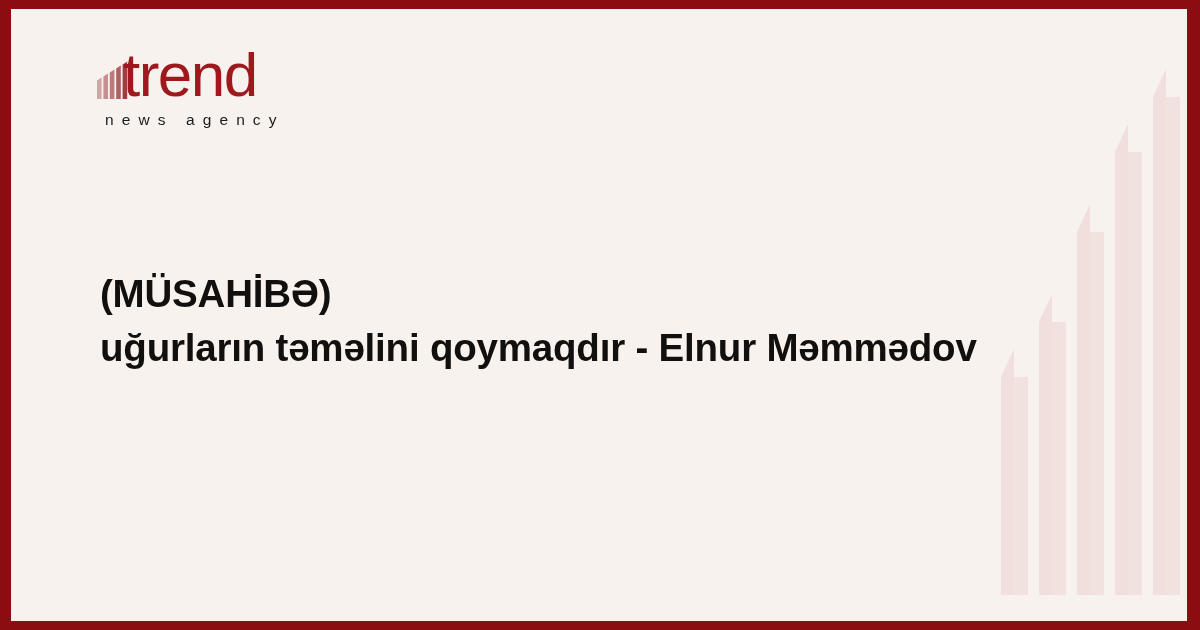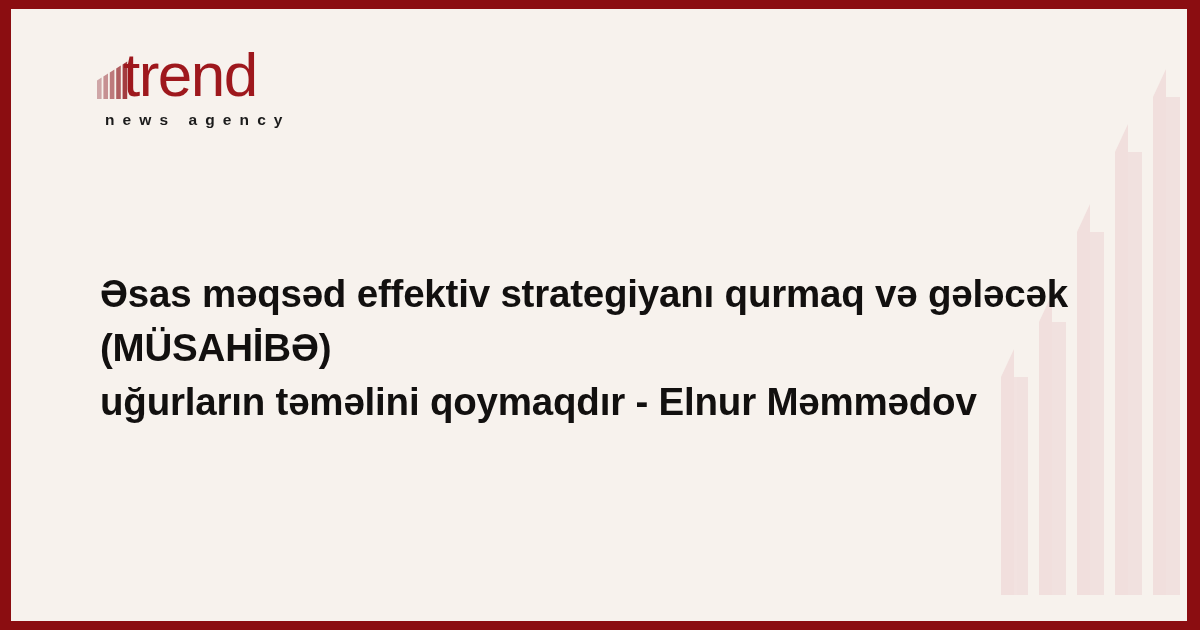--- a/index.html
+++ b/index.html
@@ -71,21 +71,21 @@
     letter-spacing: -1.5px;
     color: #9e181d;
     font-family: "Liberation Sans", sans-serif;
   }
   #logo-sub {
     position: absolute;
     left: 8px;
     top: 69px;
     font-size: 15.5px;
     line-height: 16px;
-    font-weight: 700;
+    font-weight: 400;
     letter-spacing: 8.1px;
     color: #1b1b1b;
     font-family: "Liberation Sans", sans-serif;
     white-space: nowrap;
   }
 
   
   #headline {
     position: absolute;
     left: 89px;
@@ -142,19 +142,18 @@
           </g>
         </svg>
       </div>
 
       <div id="logo-word">trend</div>
 
       <div id="logo-sub">news agency</div>
     </div>
 
     <h1 id="headline">
-      <span class="hl-line">Əsas məqsəd effektiv strategiyanı qurmaq və gələcək</span>
       <span class="hl-line">(MÜSAHİBƏ)</span>
       <span class="hl-line">uğurların təməlini qoymaqdır - Elnur Məmmədov</span>
     </h1>
 
   </div>
 </div>
 
 </body></html>

